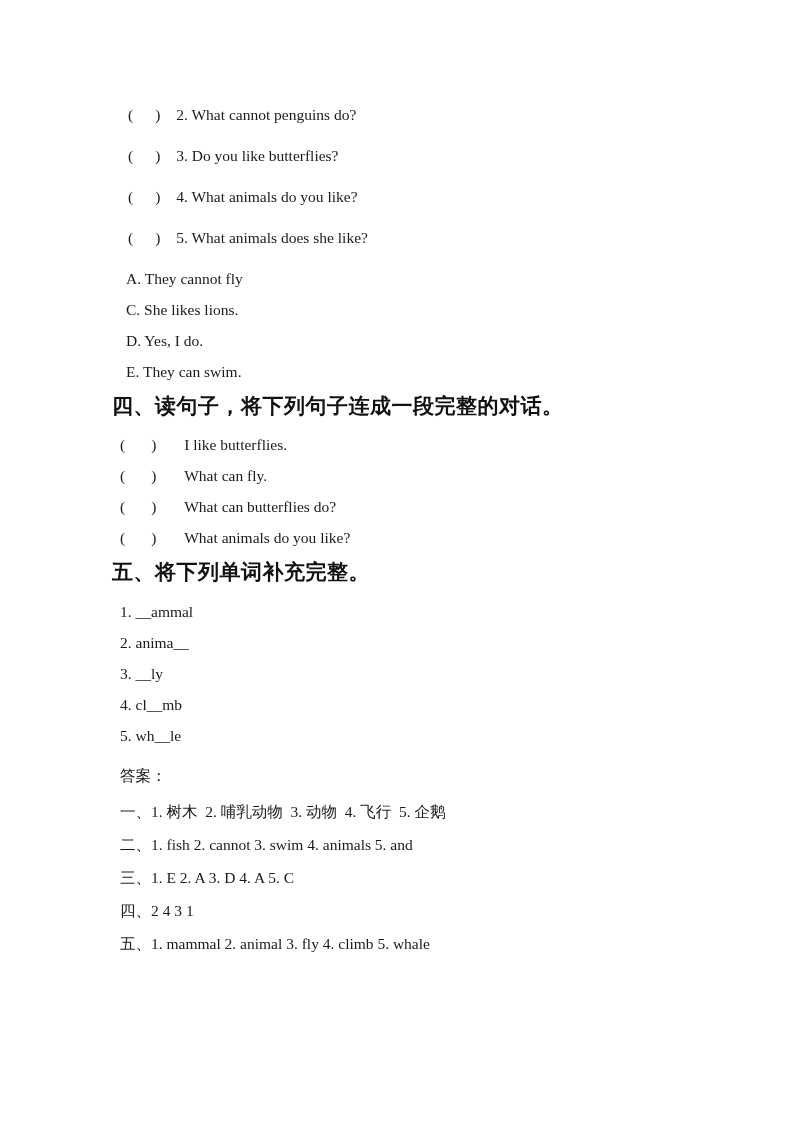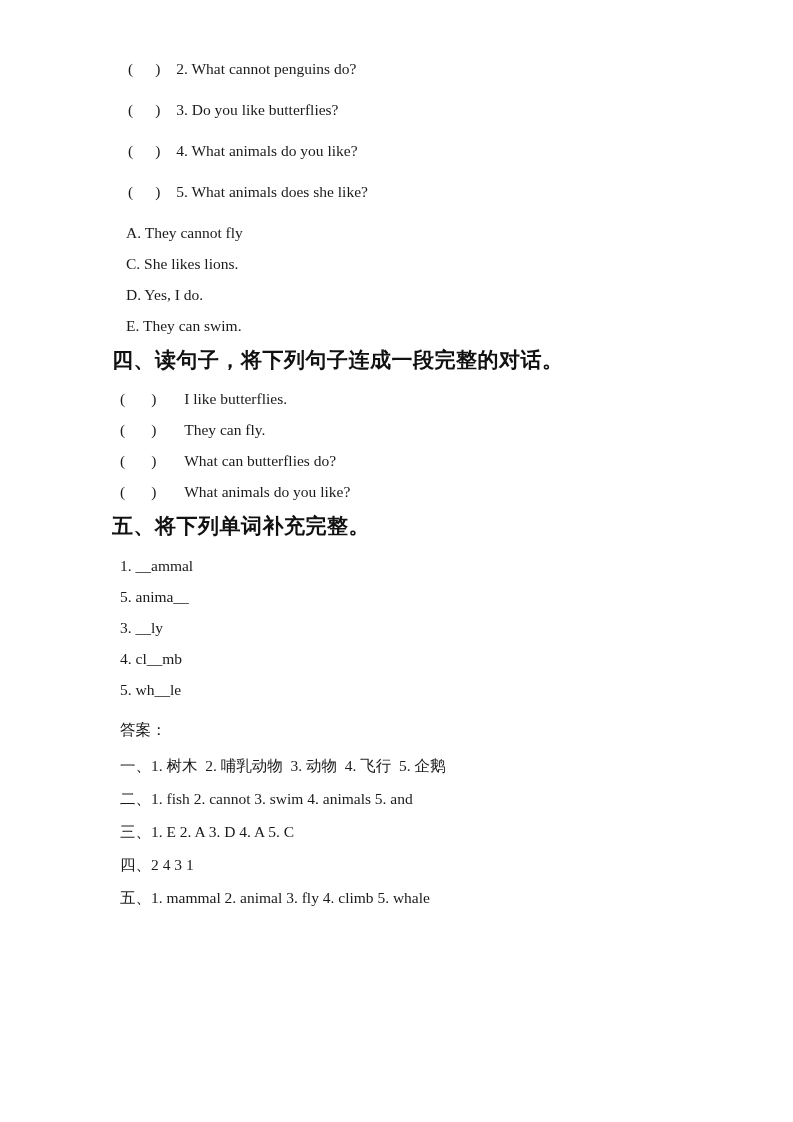--- a/index.html
+++ b/index.html
@@ -7,21 +7,21 @@
     padding: 0;
     background: #ffffff;
   }
   .page {
     position: relative;
     width: 793px;
     height: 1122px;
     background: #ffffff;
     overflow: hidden;
     box-sizing: border-box;
-    padding: 59px 40px 0 120px;
+    padding: 105px 40px 0 120px;
     font-family: "Liberation Serif", "DejaVu Serif", serif;
     color: #1a1a1a;
     font-size: 15.5px;
   }
   [data-bind] { white-space: pre-wrap; }
 
   .line {
     line-height: 20px;
     min-height: 20px;
   }
@@ -94,35 +94,35 @@
   </div>
 
   <div class="heading h4" data-bind="section_four.heading">四、读句子，将下列句子连成一段完整的对话。</div>
 
   <div class="line q4">
     <span class="blank"><span data-bind="symbols.open_paren">(</span><span class="gap g4"></span><span data-bind="symbols.close_paren">)</span></span>
     <span class="txt" data-bind="section_four.sentences.0">I like butterflies.</span>
   </div>
   <div class="line q4">
     <span class="blank"><span data-bind="symbols.open_paren">(</span><span class="gap g4"></span><span data-bind="symbols.close_paren">)</span></span>
-    <span class="txt" data-bind="section_four.sentences.1">They can fly.</span>
+    <span class="txt" data-bind="section_four.sentences.1">What can fly.</span>
   </div>
   <div class="line q4">
     <span class="blank"><span data-bind="symbols.open_paren">(</span><span class="gap g4"></span><span data-bind="symbols.close_paren">)</span></span>
     <span class="txt" data-bind="section_four.sentences.2">What can butterflies do?</span>
   </div>
   <div class="line q4">
     <span class="blank"><span data-bind="symbols.open_paren">(</span><span class="gap g4"></span><span data-bind="symbols.close_paren">)</span></span>
     <span class="txt" data-bind="section_four.sentences.3">What animals do you like?</span>
   </div>
 
   <div class="heading h5" data-bind="section_five.heading">五、将下列单词补充完整。</div>
 
   <div class="line w5" data-bind="section_five.words.0">1. __ammal</div>
-  <div class="line w5" data-bind="section_five.words.1">5. anima__</div>
+  <div class="line w5" data-bind="section_five.words.1">2. anima__</div>
   <div class="line w5" data-bind="section_five.words.2">3. __ly</div>
   <div class="line w5" data-bind="section_five.words.3">4. cl__mb</div>
   <div class="line w5" data-bind="section_five.words.4">5. wh__le</div>
 
   <div class="line answer-label" data-bind="answer_key.label">答案：</div>
   <div class="line ans-line" data-bind="answer_key.lines.0">一、1. 树木  2. 哺乳动物  3. 动物  4. 飞行  5. 企鹅</div>
   <div class="line ans-line" data-bind="answer_key.lines.1">二、1. fish 2. cannot 3. swim 4. animals 5. and</div>
   <div class="line ans-line" data-bind="answer_key.lines.2">三、1. E 2. A 3. D 4. A 5. C</div>
   <div class="line ans-line" data-bind="answer_key.lines.3">四、2 4 3 1</div>
   <div class="line ans-line" data-bind="answer_key.lines.4">五、1. mammal 2. animal 3. fly 4. climb 5. whale</div>

